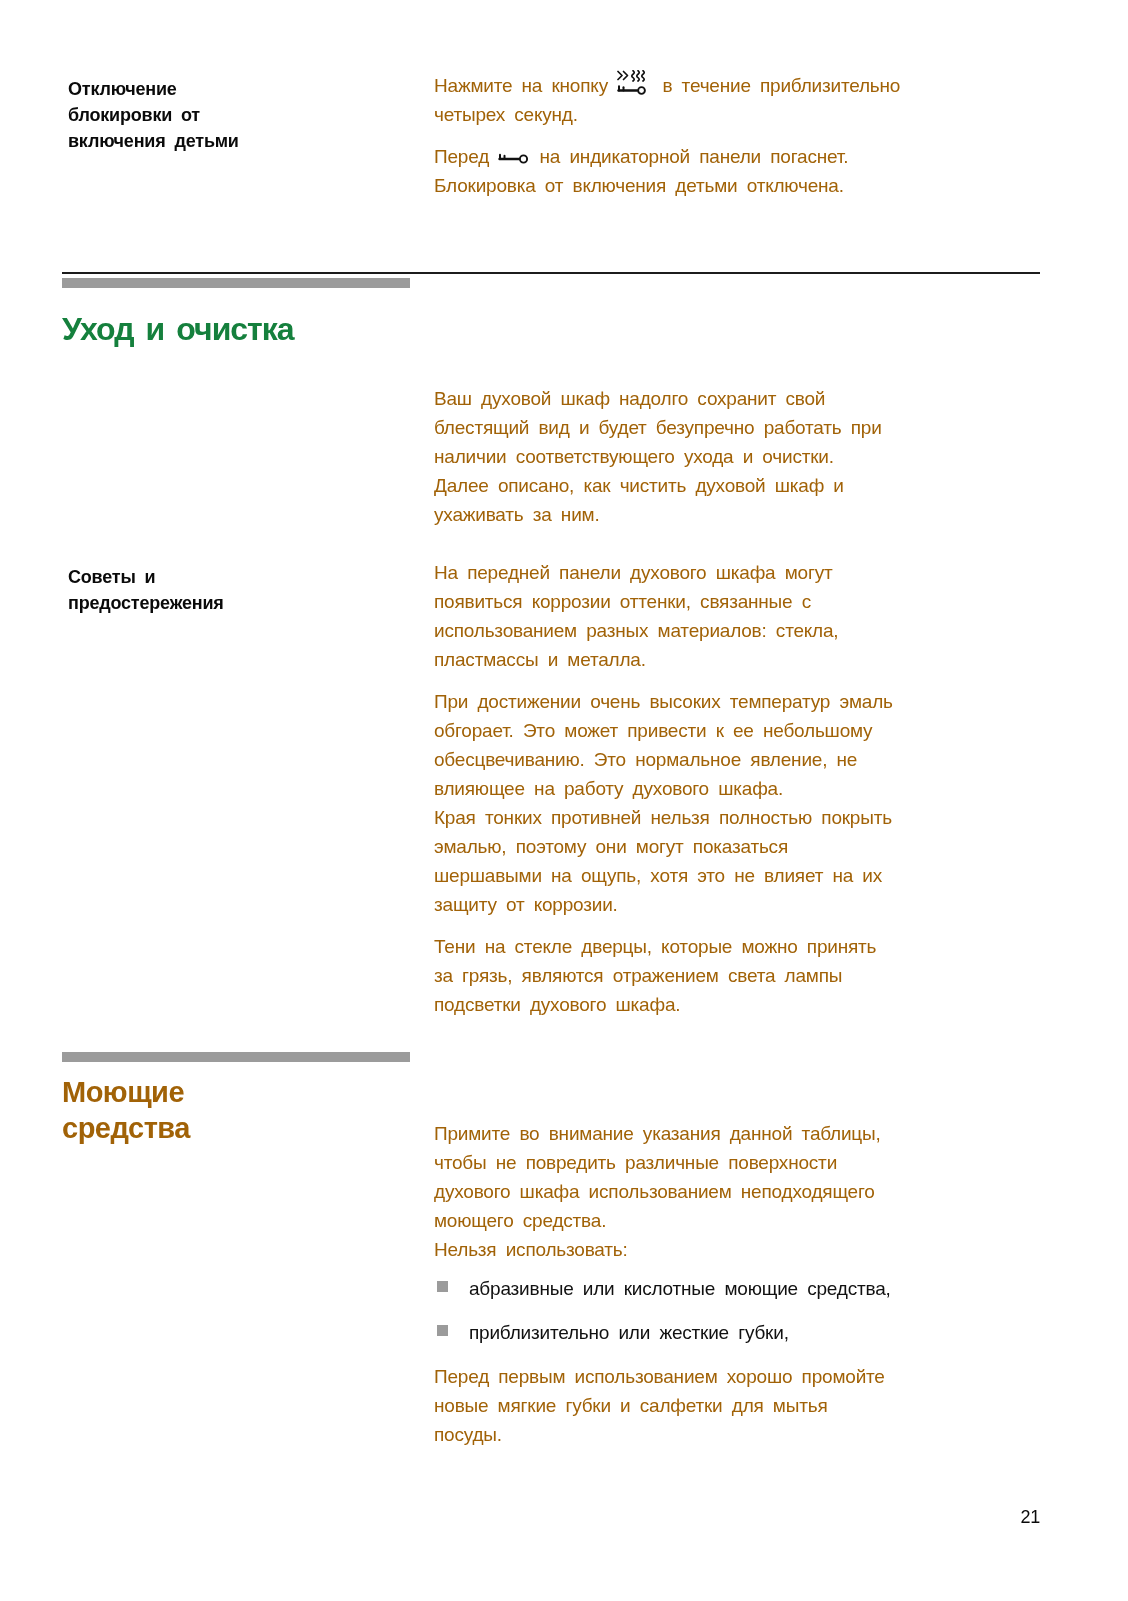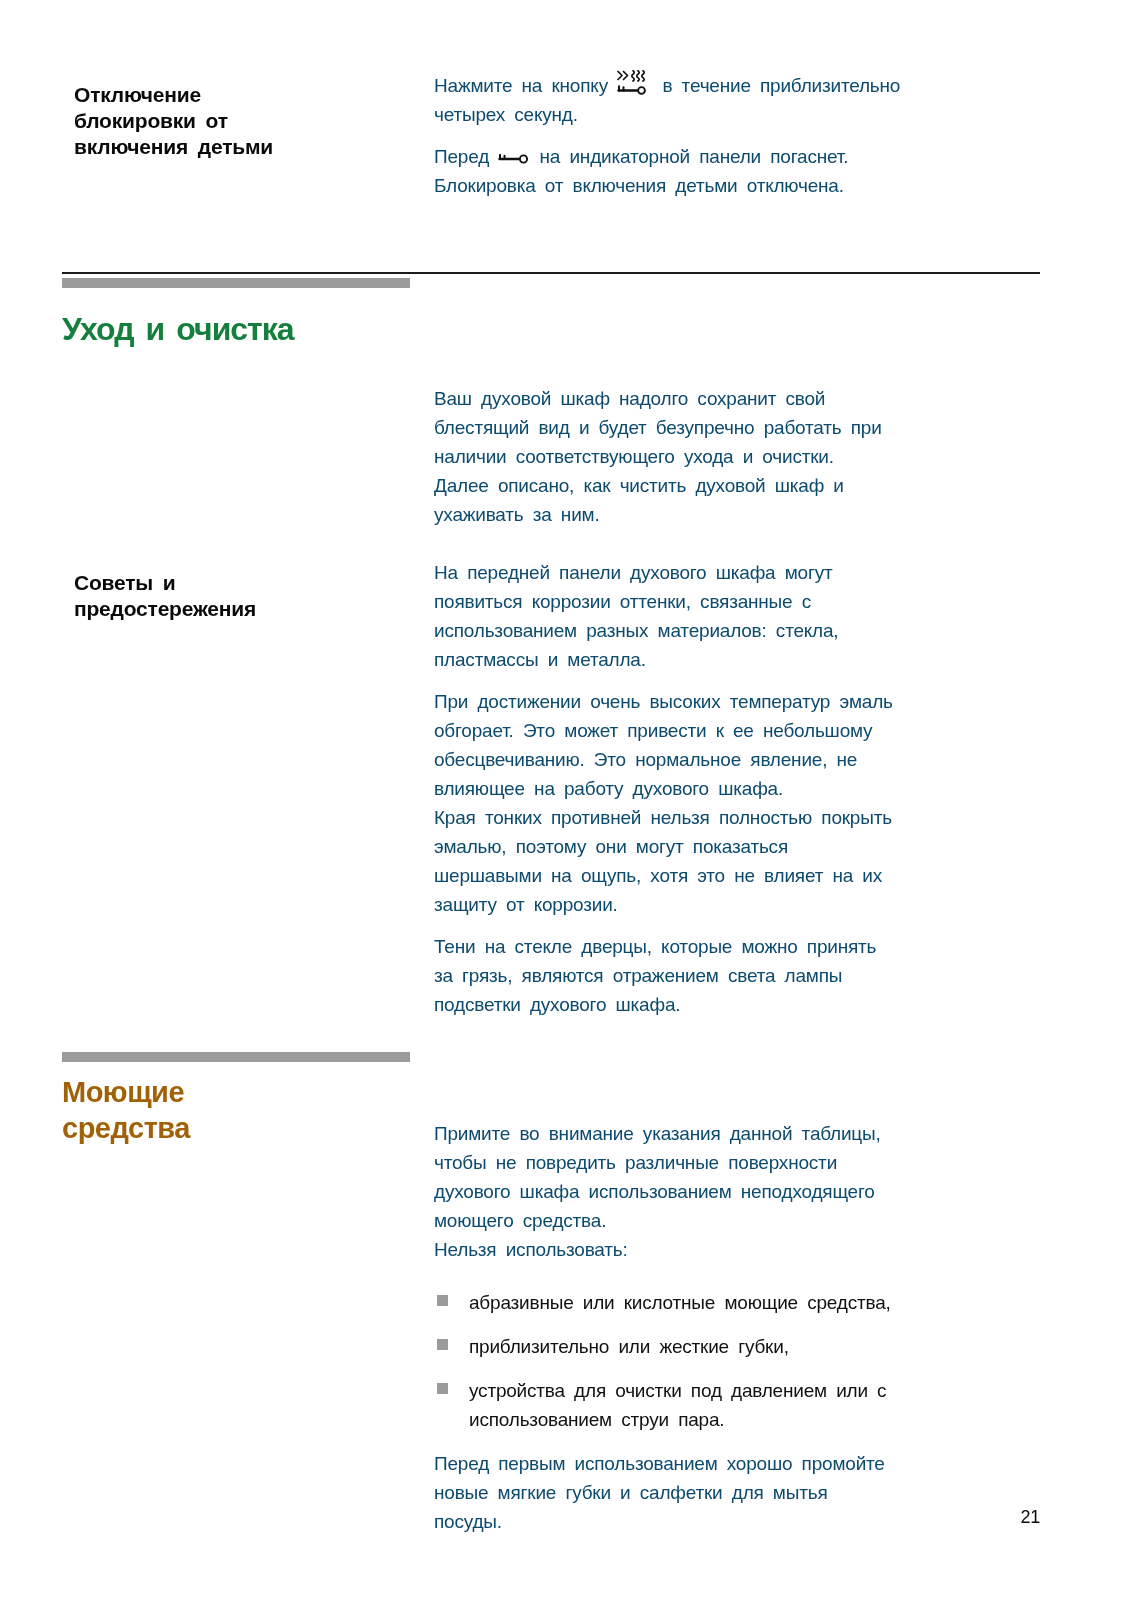--- a/index.html
+++ b/index.html
@@ -22,27 +22,27 @@
   .row { display: flex; align-items: flex-start; }
   .col-left { flex: 0 0 372px; width: 372px; }
   .col-right { flex: 1 1 auto; min-width: 0; }
 
   .pre { white-space: pre-line; }
 
   p.body {
     margin: 0;
     font-size: 19px;
     line-height: 29px;
-    color: #0c4a6e;
+    color: #a16207;
   }
   p.body + p.body { margin-top: 13px; }
 
   h4.side-heading {
-    margin: 12px;
-    font-size: 21px;
+    margin: 6px;
+    font-size: 18px;
     line-height: 26px;
     font-weight: bold;
     color: #0a0a0a;
     white-space: pre-line;
   }
 
   h1.chapter-title {
     margin: 16px 0 0 0;
     font-size: 32px;
     line-height: 50px;
@@ -73,21 +73,21 @@
     background: #9b9b9b;
   }
 
   .intro-row { margin-top: 30px; }
   .tips-row  { margin-top: 29px; }
   .detergents-row { margin-top: 12px; }
   .col-right.offset { padding-top: 45px; }
 
   ul.bullets {
     list-style: none;
-    margin: 24px 0 0 0;
+    margin: 10px 0 0 0;
     padding: 0;
   }
   ul.bullets li {
     display: flex;
     align-items: flex-start;
     margin: 0 0 15px 0;
     font-size: 19px;
     line-height: 29px;
   }
   .bullet-square {
@@ -213,25 +213,20 @@
 Нельзя использовать:</p>
       <ul class="bullets">
         <li>
             <span class="bullet-square"></span>
             <span class="pre">абразивные или кислотные моющие средства,</span>
           </li>
         <li>
             <span class="bullet-square"></span>
             <span class="pre">приблизительно или жесткие губки,</span>
           </li>
-        <li>
-            <span class="bullet-square"></span>
-            <span class="pre">устройства для очистки под давлением или с
-использованием струи пара.</span>
-          </li>
       </ul>
       <p class="body pre outro">Перед первым использованием хорошо промойте
 новые мягкие губки и салфетки для мытья
 посуды.</p>
     </div>
   </section>
 
   <div class="page-number">21</div>
 
 </div>

